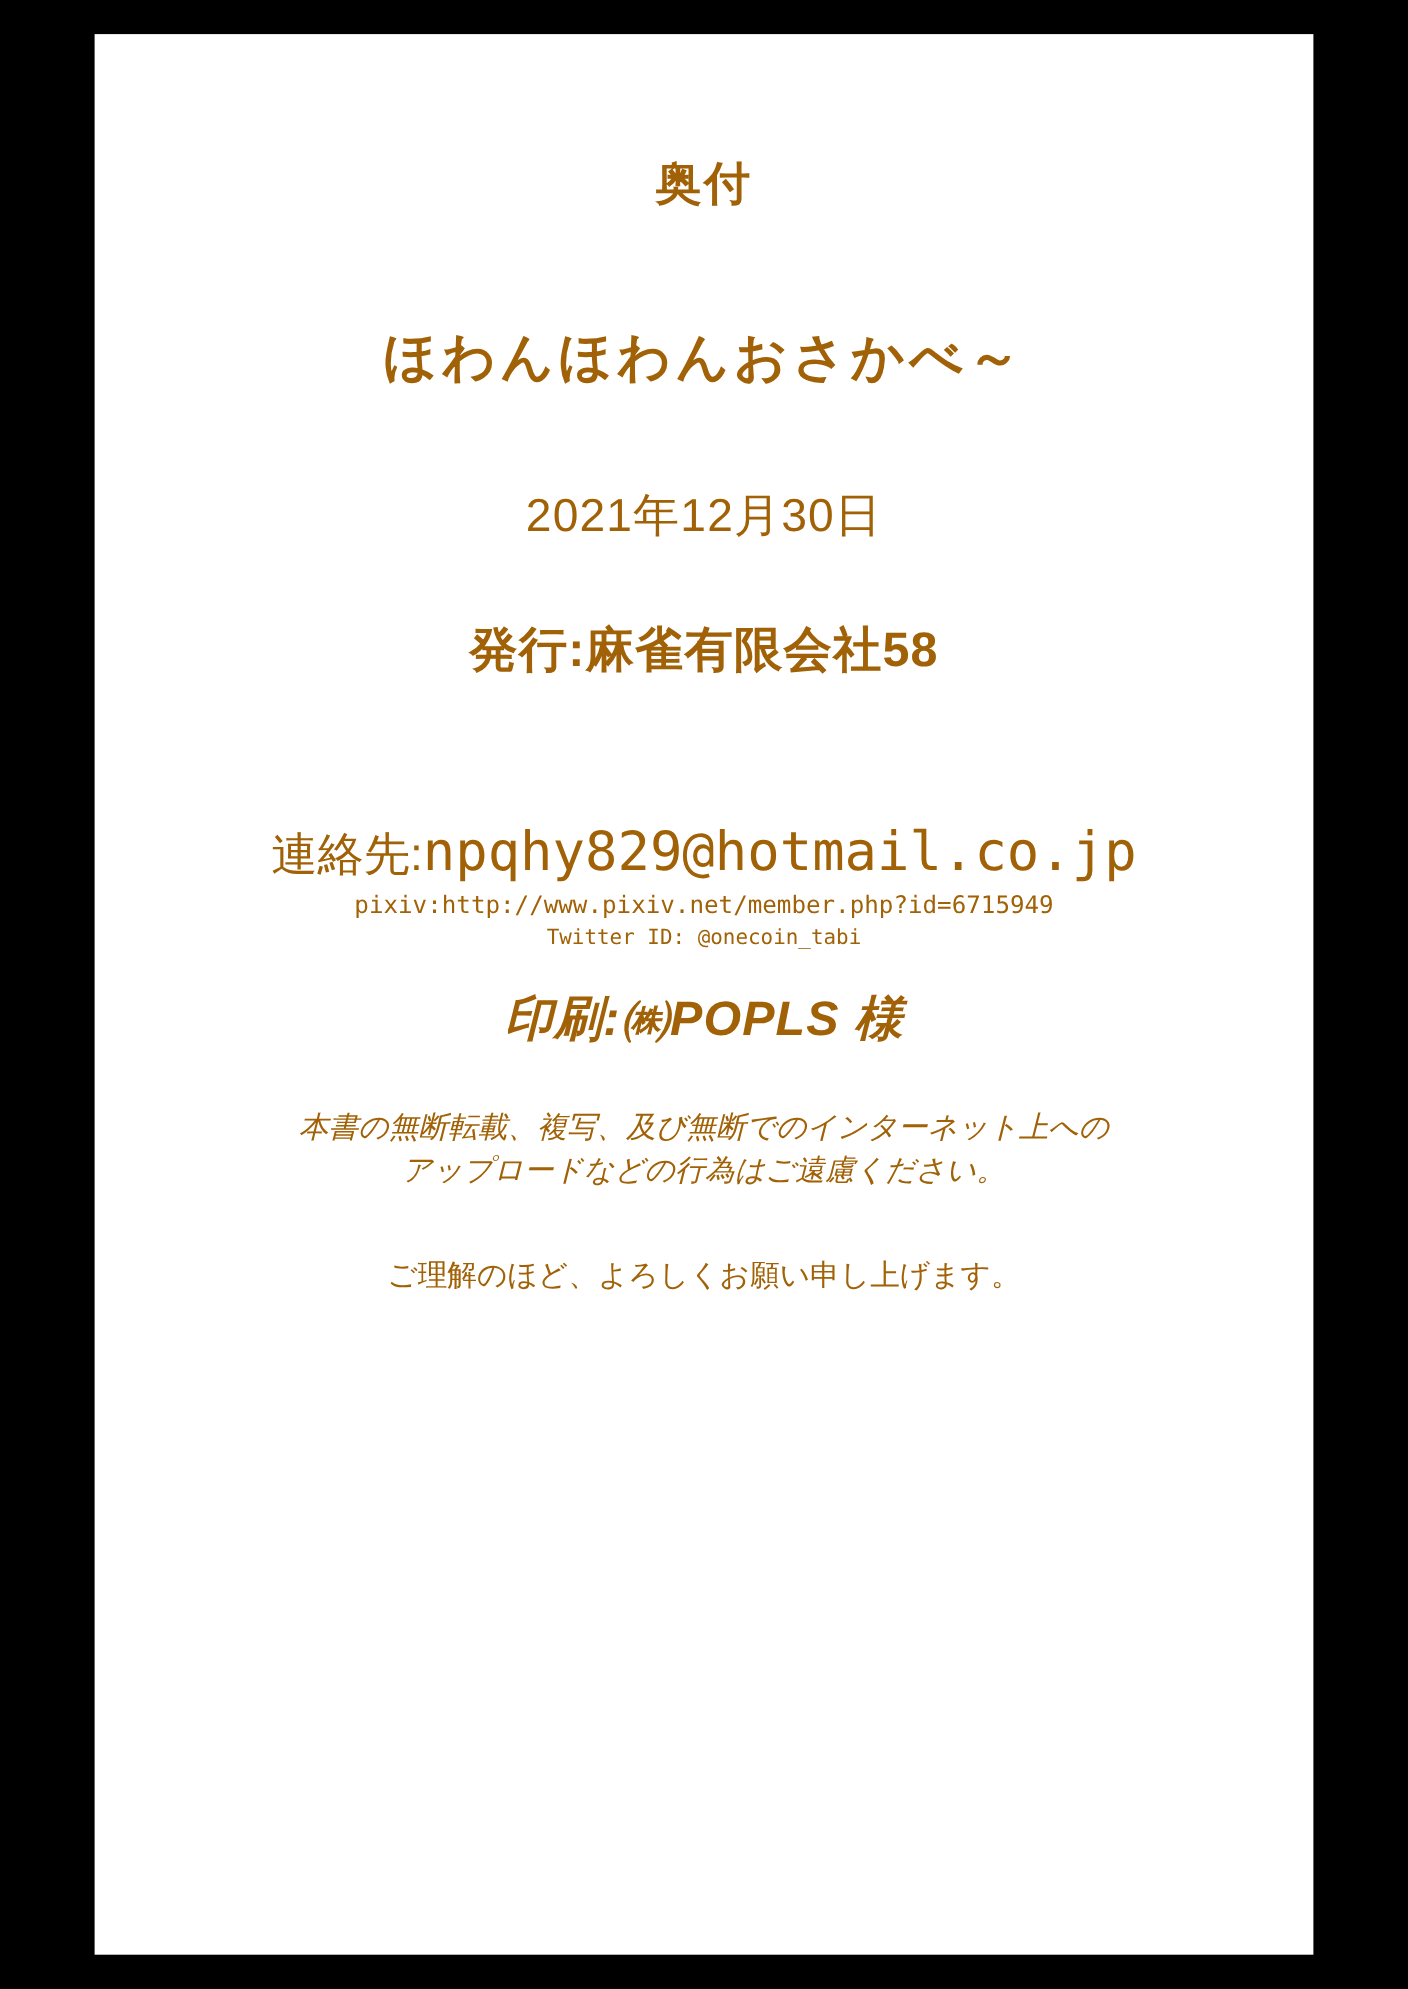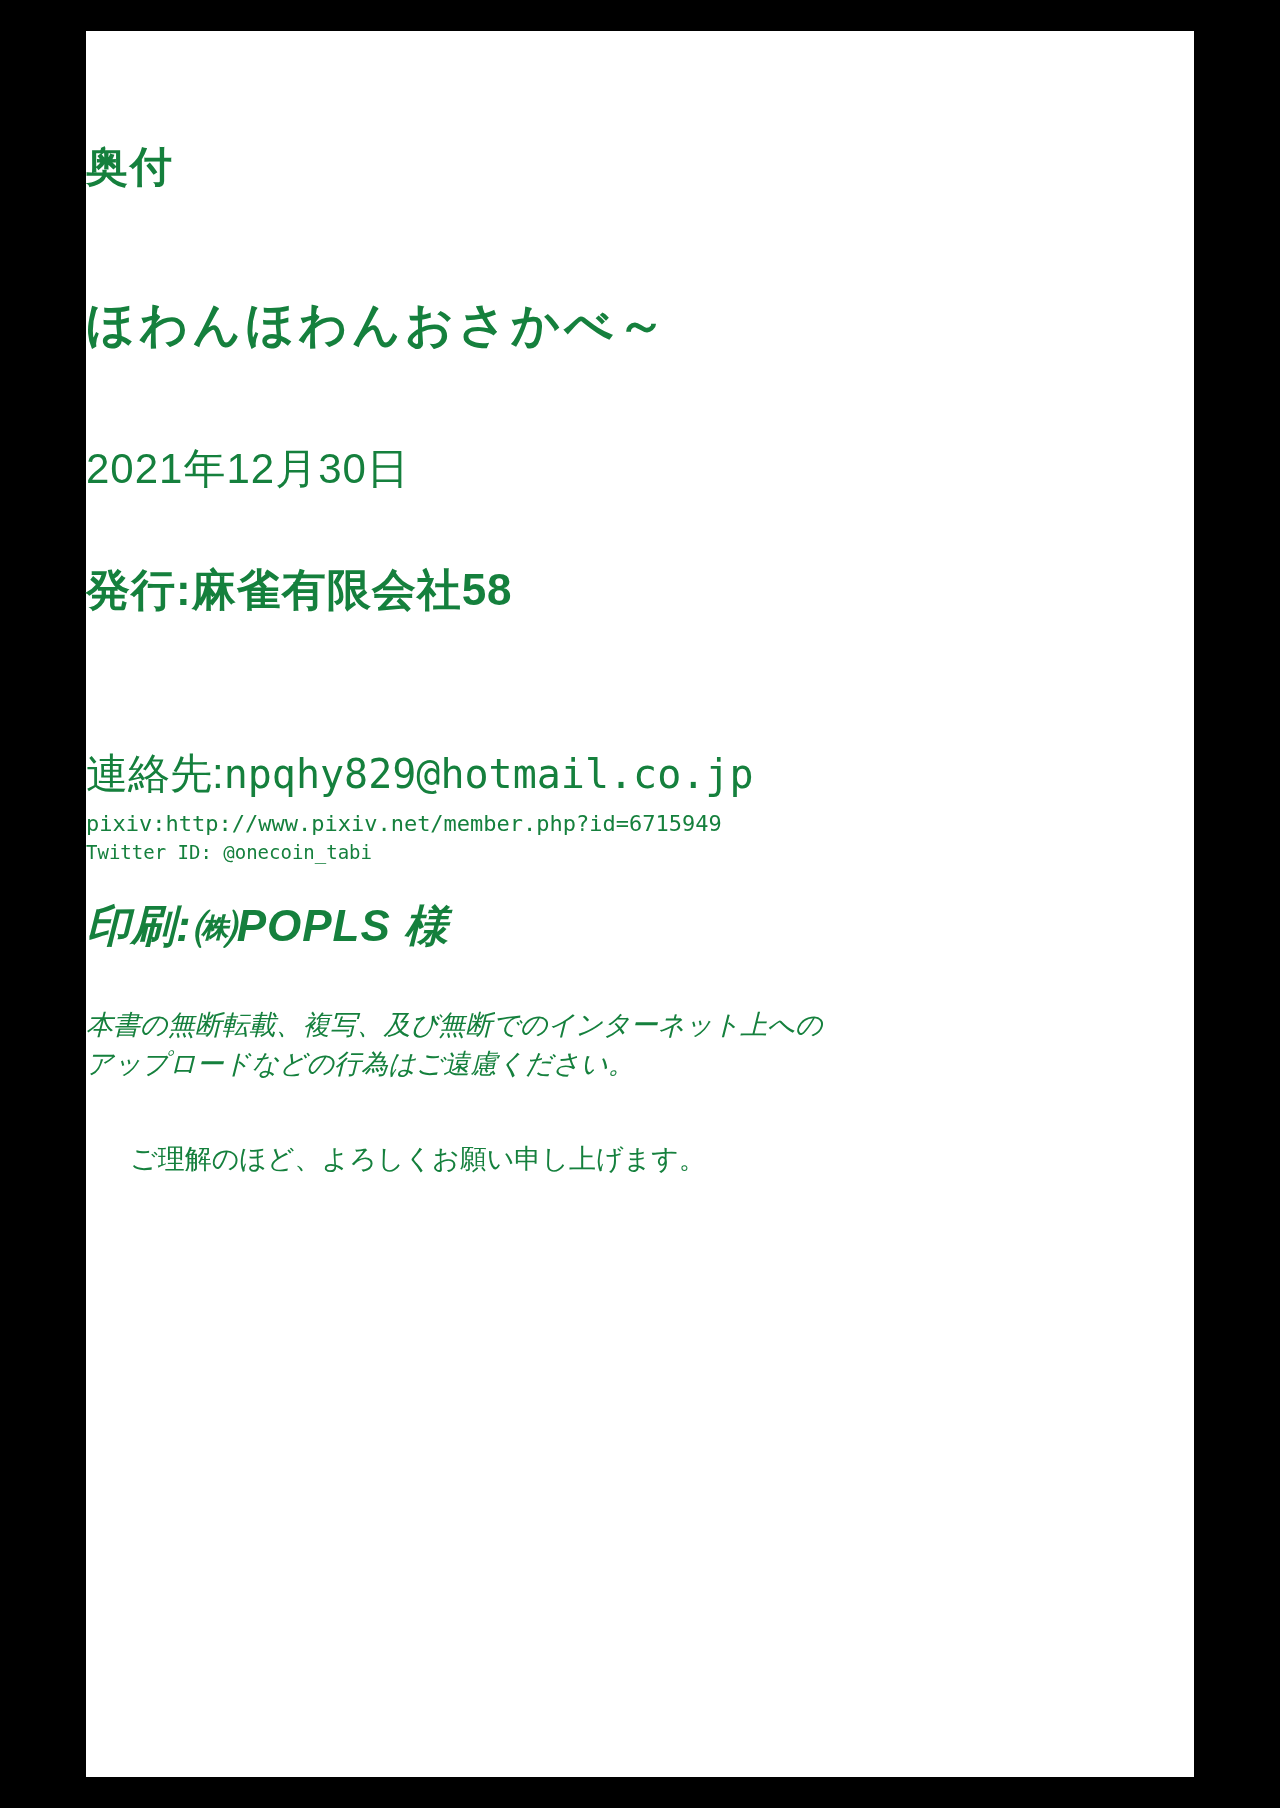--- a/index.html
+++ b/index.html
@@ -18,22 +18,22 @@
     left: 86px;
     top: 31px;
     width: 1108px;
     height: 1746px;
     background: #ffffff;
   }
   .content {
     position: relative;
     width: 100%;
     height: 100%;
-    text-align: left;
-    color: #15803d;
+    text-align: center;
+    color: #a16207;
   }
   .colophon-heading {
     position: absolute;
     top: 108px;
     left: 0;
     width: 100%;
     font-size: 42px;
     font-weight: bold;
     letter-spacing: 2px;
   }
@@ -68,21 +68,21 @@
   .contact {
     position: absolute;
     top: 715px;
     left: 0;
     width: 100%;
     font-size: 42px;
     font-weight: 500;
   }
   .contact .mono {
     font-family: "DejaVu Sans Mono", monospace;
-    font-size: 40px;
+    font-size: 49px;
   }
   .pixiv-line {
     position: absolute;
     top: 780px;
     left: 0;
     width: 100%;
     font-family: "DejaVu Sans Mono", monospace;
     font-size: 22px;
     letter-spacing: 0px;
   }
@@ -114,21 +114,20 @@
     font-weight: 500;
     font-style: italic;
   }
   .notice-closing {
     position: absolute;
     top: 1110px;
     left: 0;
     width: 100%;
     font-size: 27px;
     font-weight: 500;
-    padding-left: 44px;
   }
 </style>
 </head>
 <body>
 
 <div class="page">
   <div class="content">
 
     <div class="colophon-heading">奥付</div>
 

